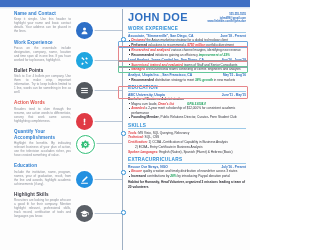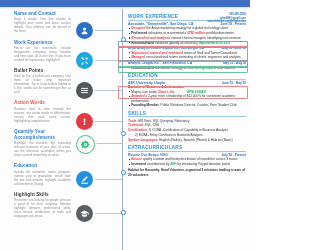--- a/index.html
+++ b/index.html
@@ -195,20 +195,21 @@
   <div class="spine"></div>
 
   <div class="resume">
 
     <div class="contact">
       <div>555-555-5555</div>
       <div>johnd99@gmail.com</div>
       <div>www.linkedin.com/in/john-doe</div>
     </div>
 
+    <div class="name">JOHN DOE</div>
 
     <div class="sec">
       <div class="sec-h">
         <span>WORK EXPERIENCE</span>
       </div>
 
       <div class="job">
         <div class="job-line">
           <span class="job-t">Associate, "Simmerville", San Diego, CA</span>
           <span class="job-d">June'18 - Present</span>

